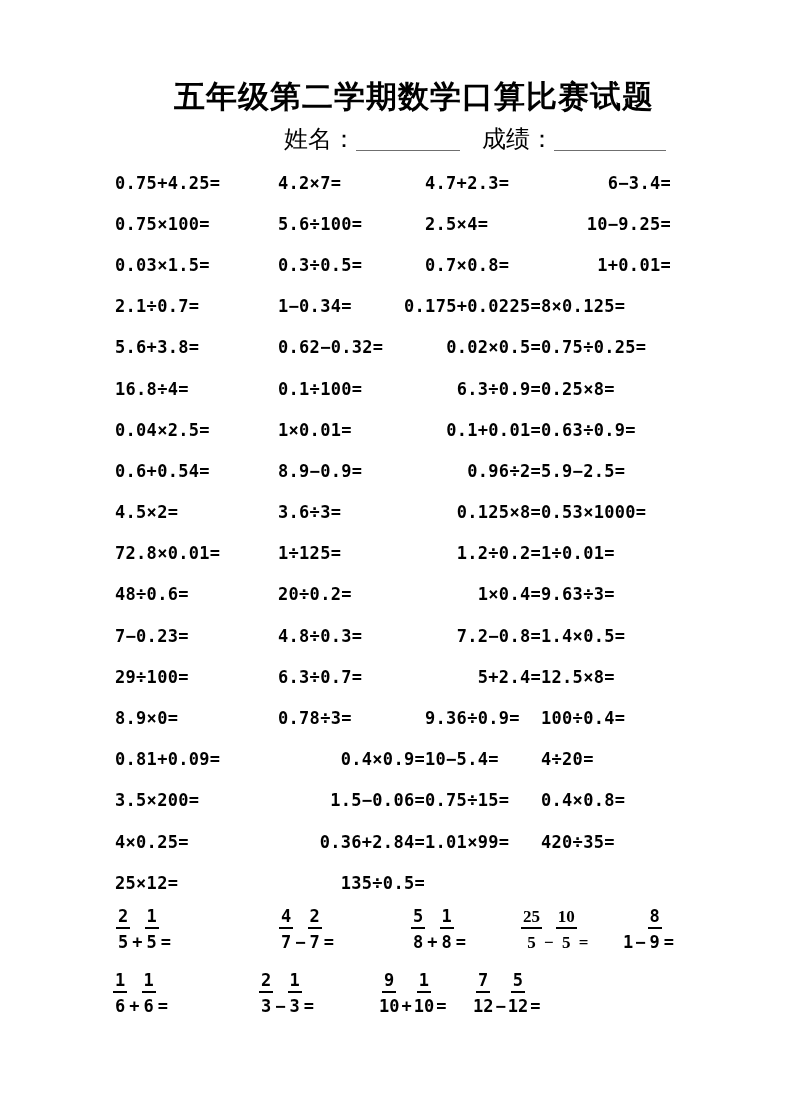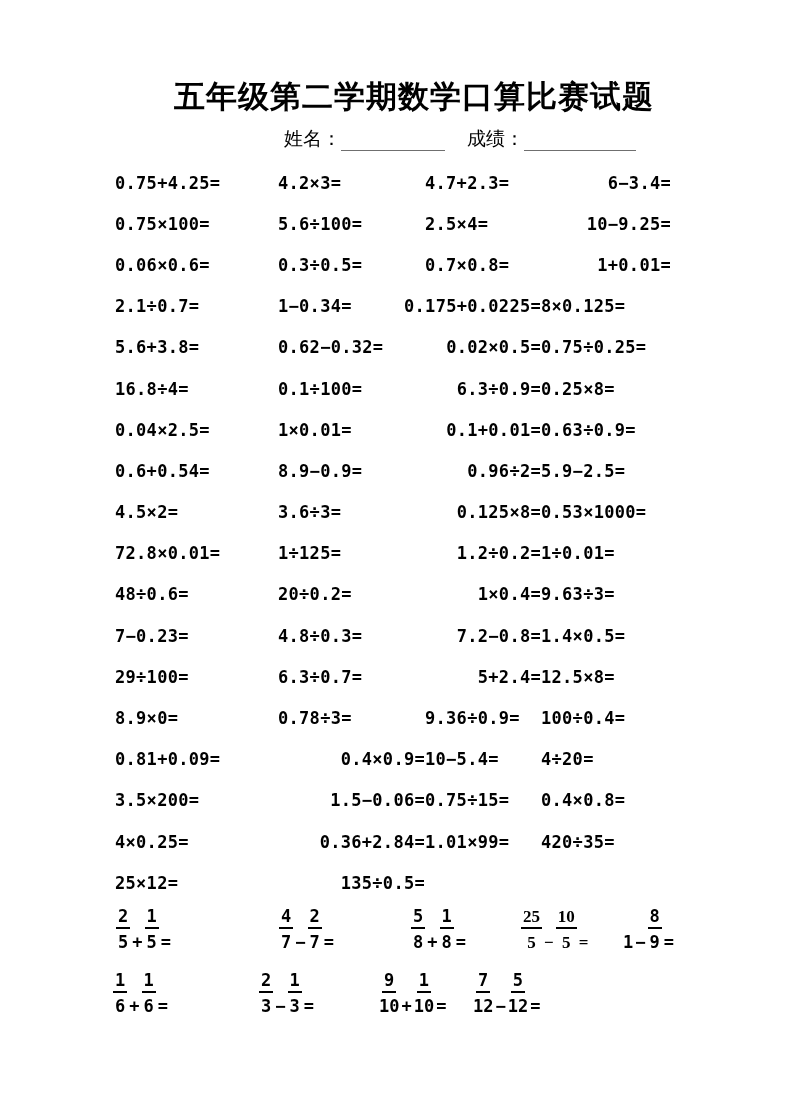--- a/index.html
+++ b/index.html
@@ -15,21 +15,21 @@
   .title{
     position:absolute;top:76px;left:0;width:100%;
     margin:0;text-align:center;
     font-family:"Liberation Serif","DejaVu Serif",serif;
     font-size:31px;font-weight:bold;letter-spacing:1px;padding-left:18px;
   }
   .name-line{
     position:absolute;top:127px;left:284px;
     display:flex;align-items:flex-end;
     font-family:"Liberation Serif","DejaVu Serif",serif;
-    font-size:19px;white-space:nowrap;
+    font-size:24px;white-space:nowrap;
   }
   .label{line-height:24px;}
   .blank{
     display:inline-block;height:22px;
     border-bottom:1.6px solid #6f6f6f;
   }
   .blank-name{width:104px;margin-right:22px;}
   .blank-score{width:112px;}
   .grid{
     position:absolute;top:162px;left:115px;width:556px;
@@ -64,28 +64,28 @@
 
   <div class="name-line">
     <span class="label">姓名：</span>
     <span class="blank blank-name"></span>
     <span class="label">成绩：</span>
     <span class="blank blank-score"></span>
   </div>
 
   <div class="grid" id="problem-grid">
       <div class="cell c1">0.75+4.25=</div>
-      <div class="cell c2">4.2×3=</div>
+      <div class="cell c2">4.2×7=</div>
       <div class="cell c3">4.7+2.3=</div>
       <div class="cell c4">6−3.4=</div>
       <div class="cell c1">0.75×100=</div>
       <div class="cell c2">5.6÷100=</div>
       <div class="cell c3">2.5×4=</div>
       <div class="cell c4">10−9.25=</div>
-      <div class="cell c1">0.06×0.6=</div>
+      <div class="cell c1">0.03×1.5=</div>
       <div class="cell c2">0.3÷0.5=</div>
       <div class="cell c3">0.7×0.8=</div>
       <div class="cell c4">1+0.01=</div>
       <div class="cell c2">2.1÷0.7=</div>
       <div class="cell c3">1−0.34=</div>
       <div class="cell c4">0.175+0.0225=</div>
       <div class="cell c1">8×0.125=</div>
       <div class="cell c2">5.6+3.8=</div>
       <div class="cell c3">0.62−0.32=</div>
       <div class="cell c4">0.02×0.5=</div>

